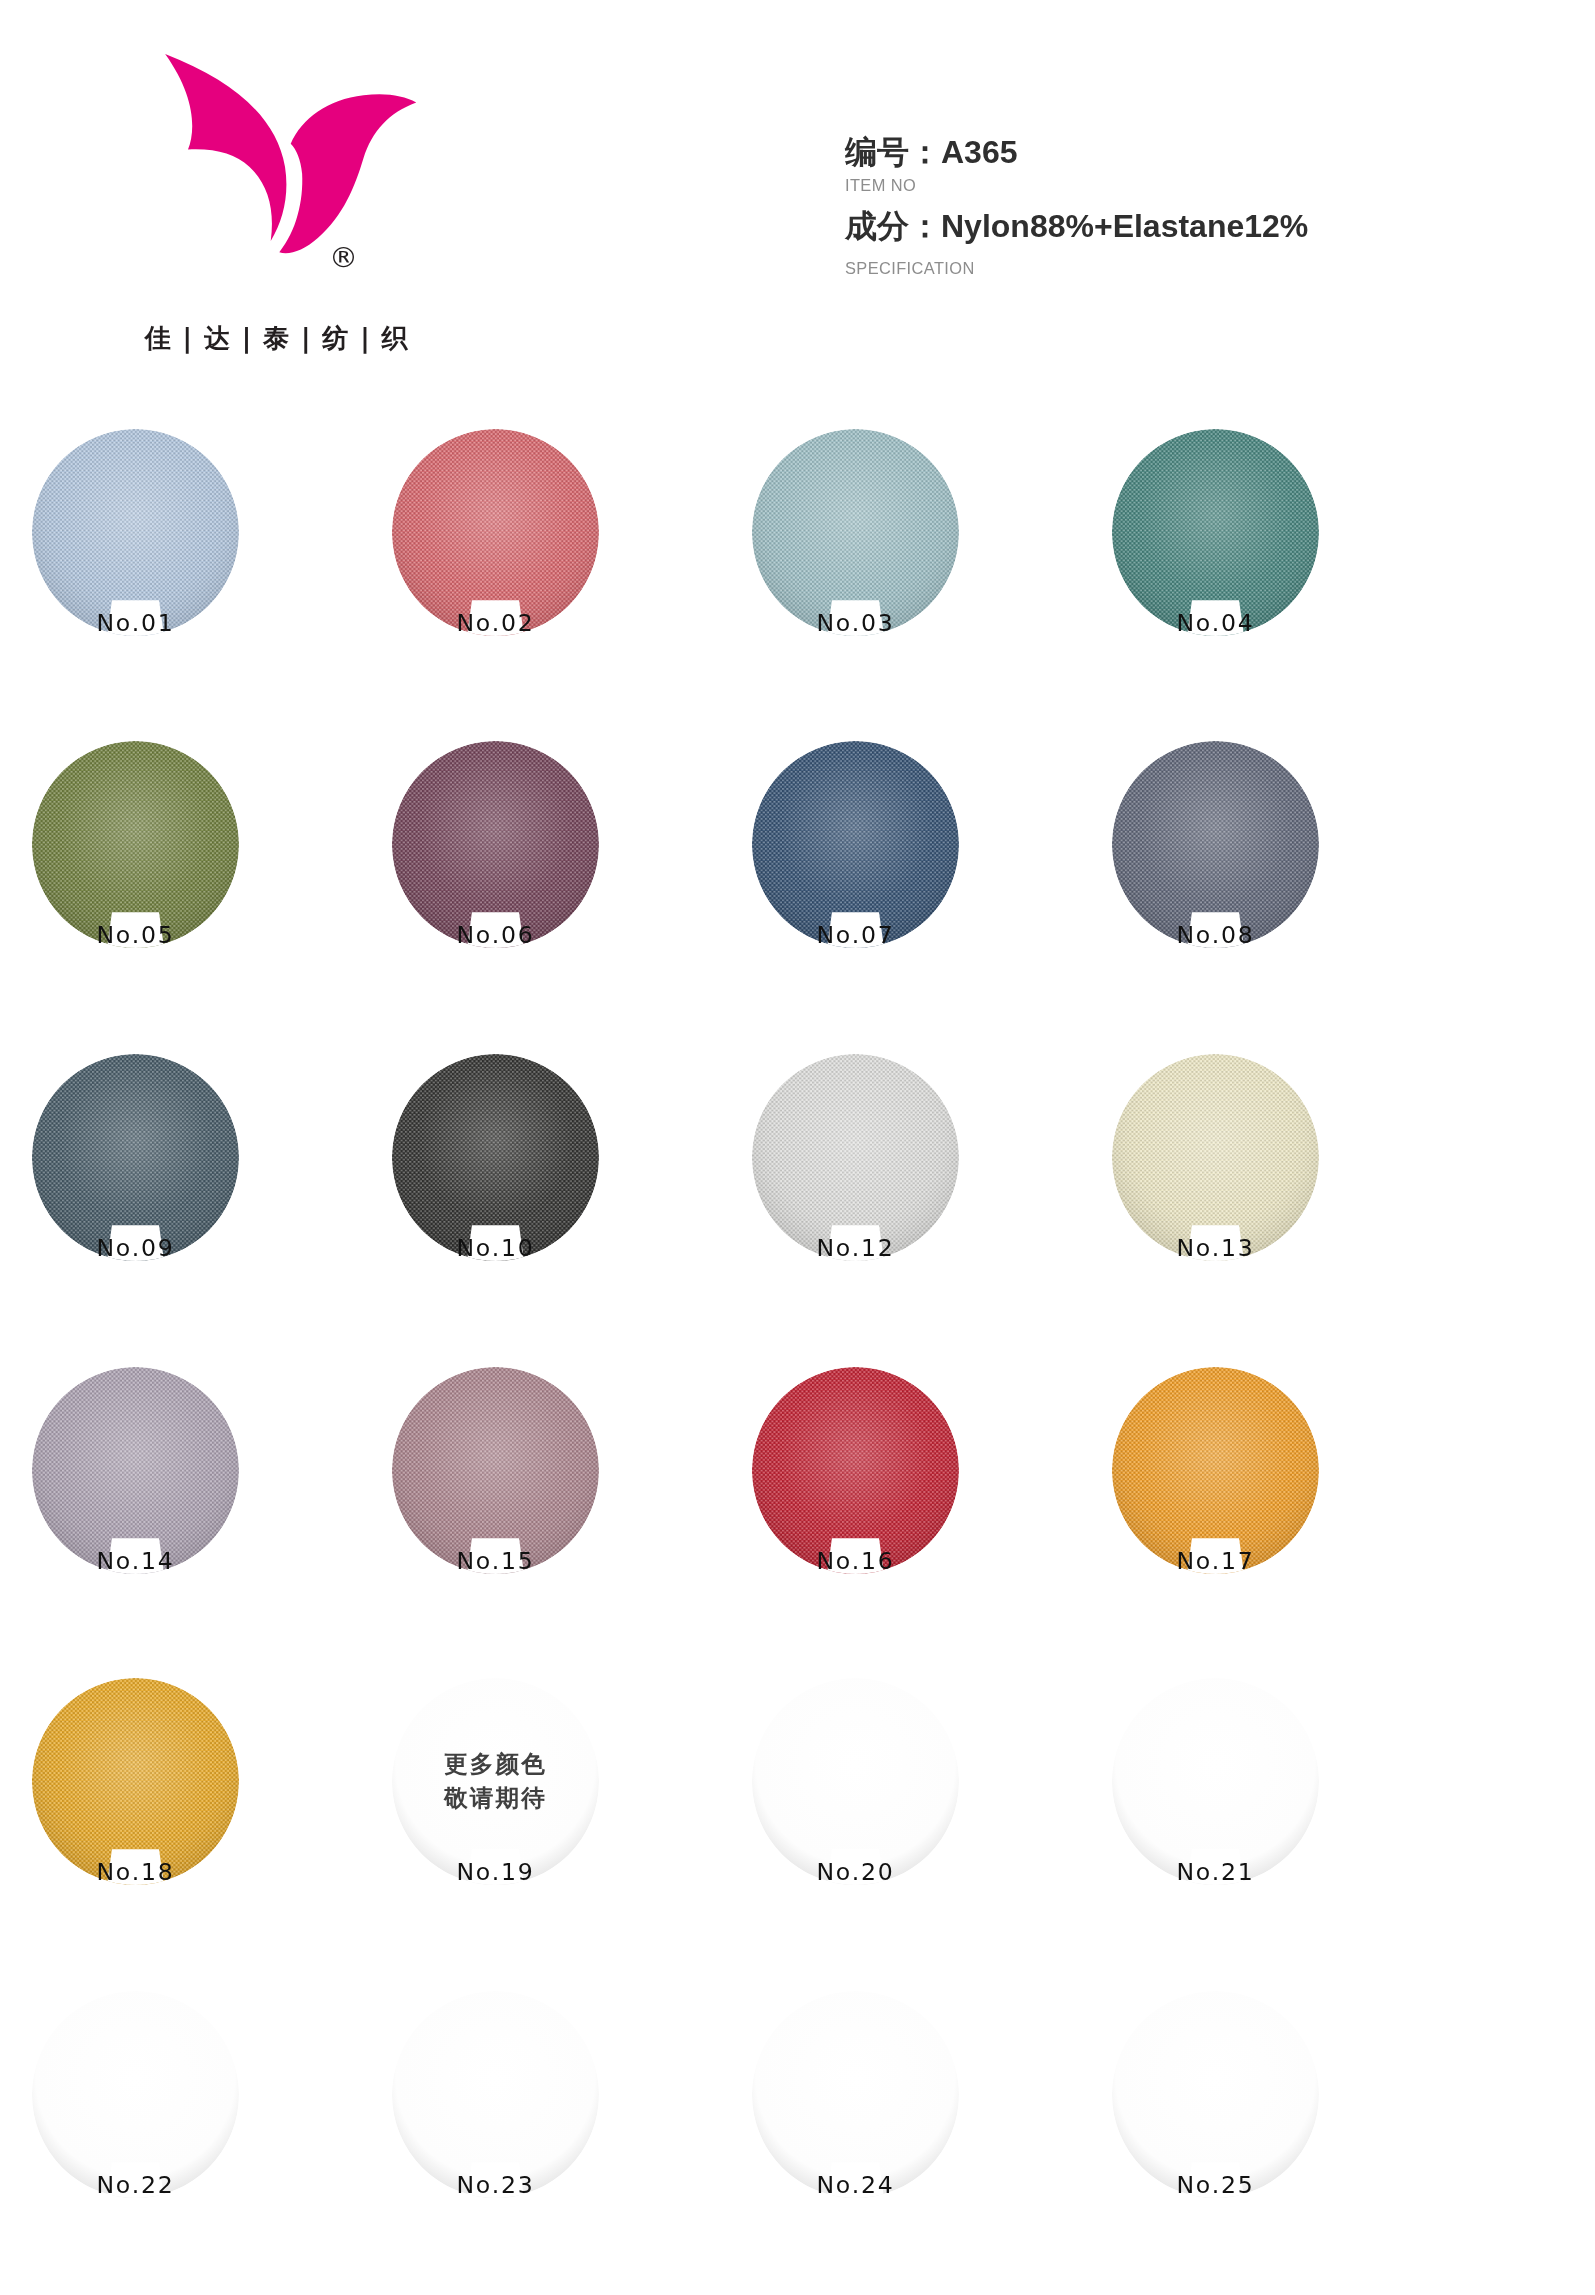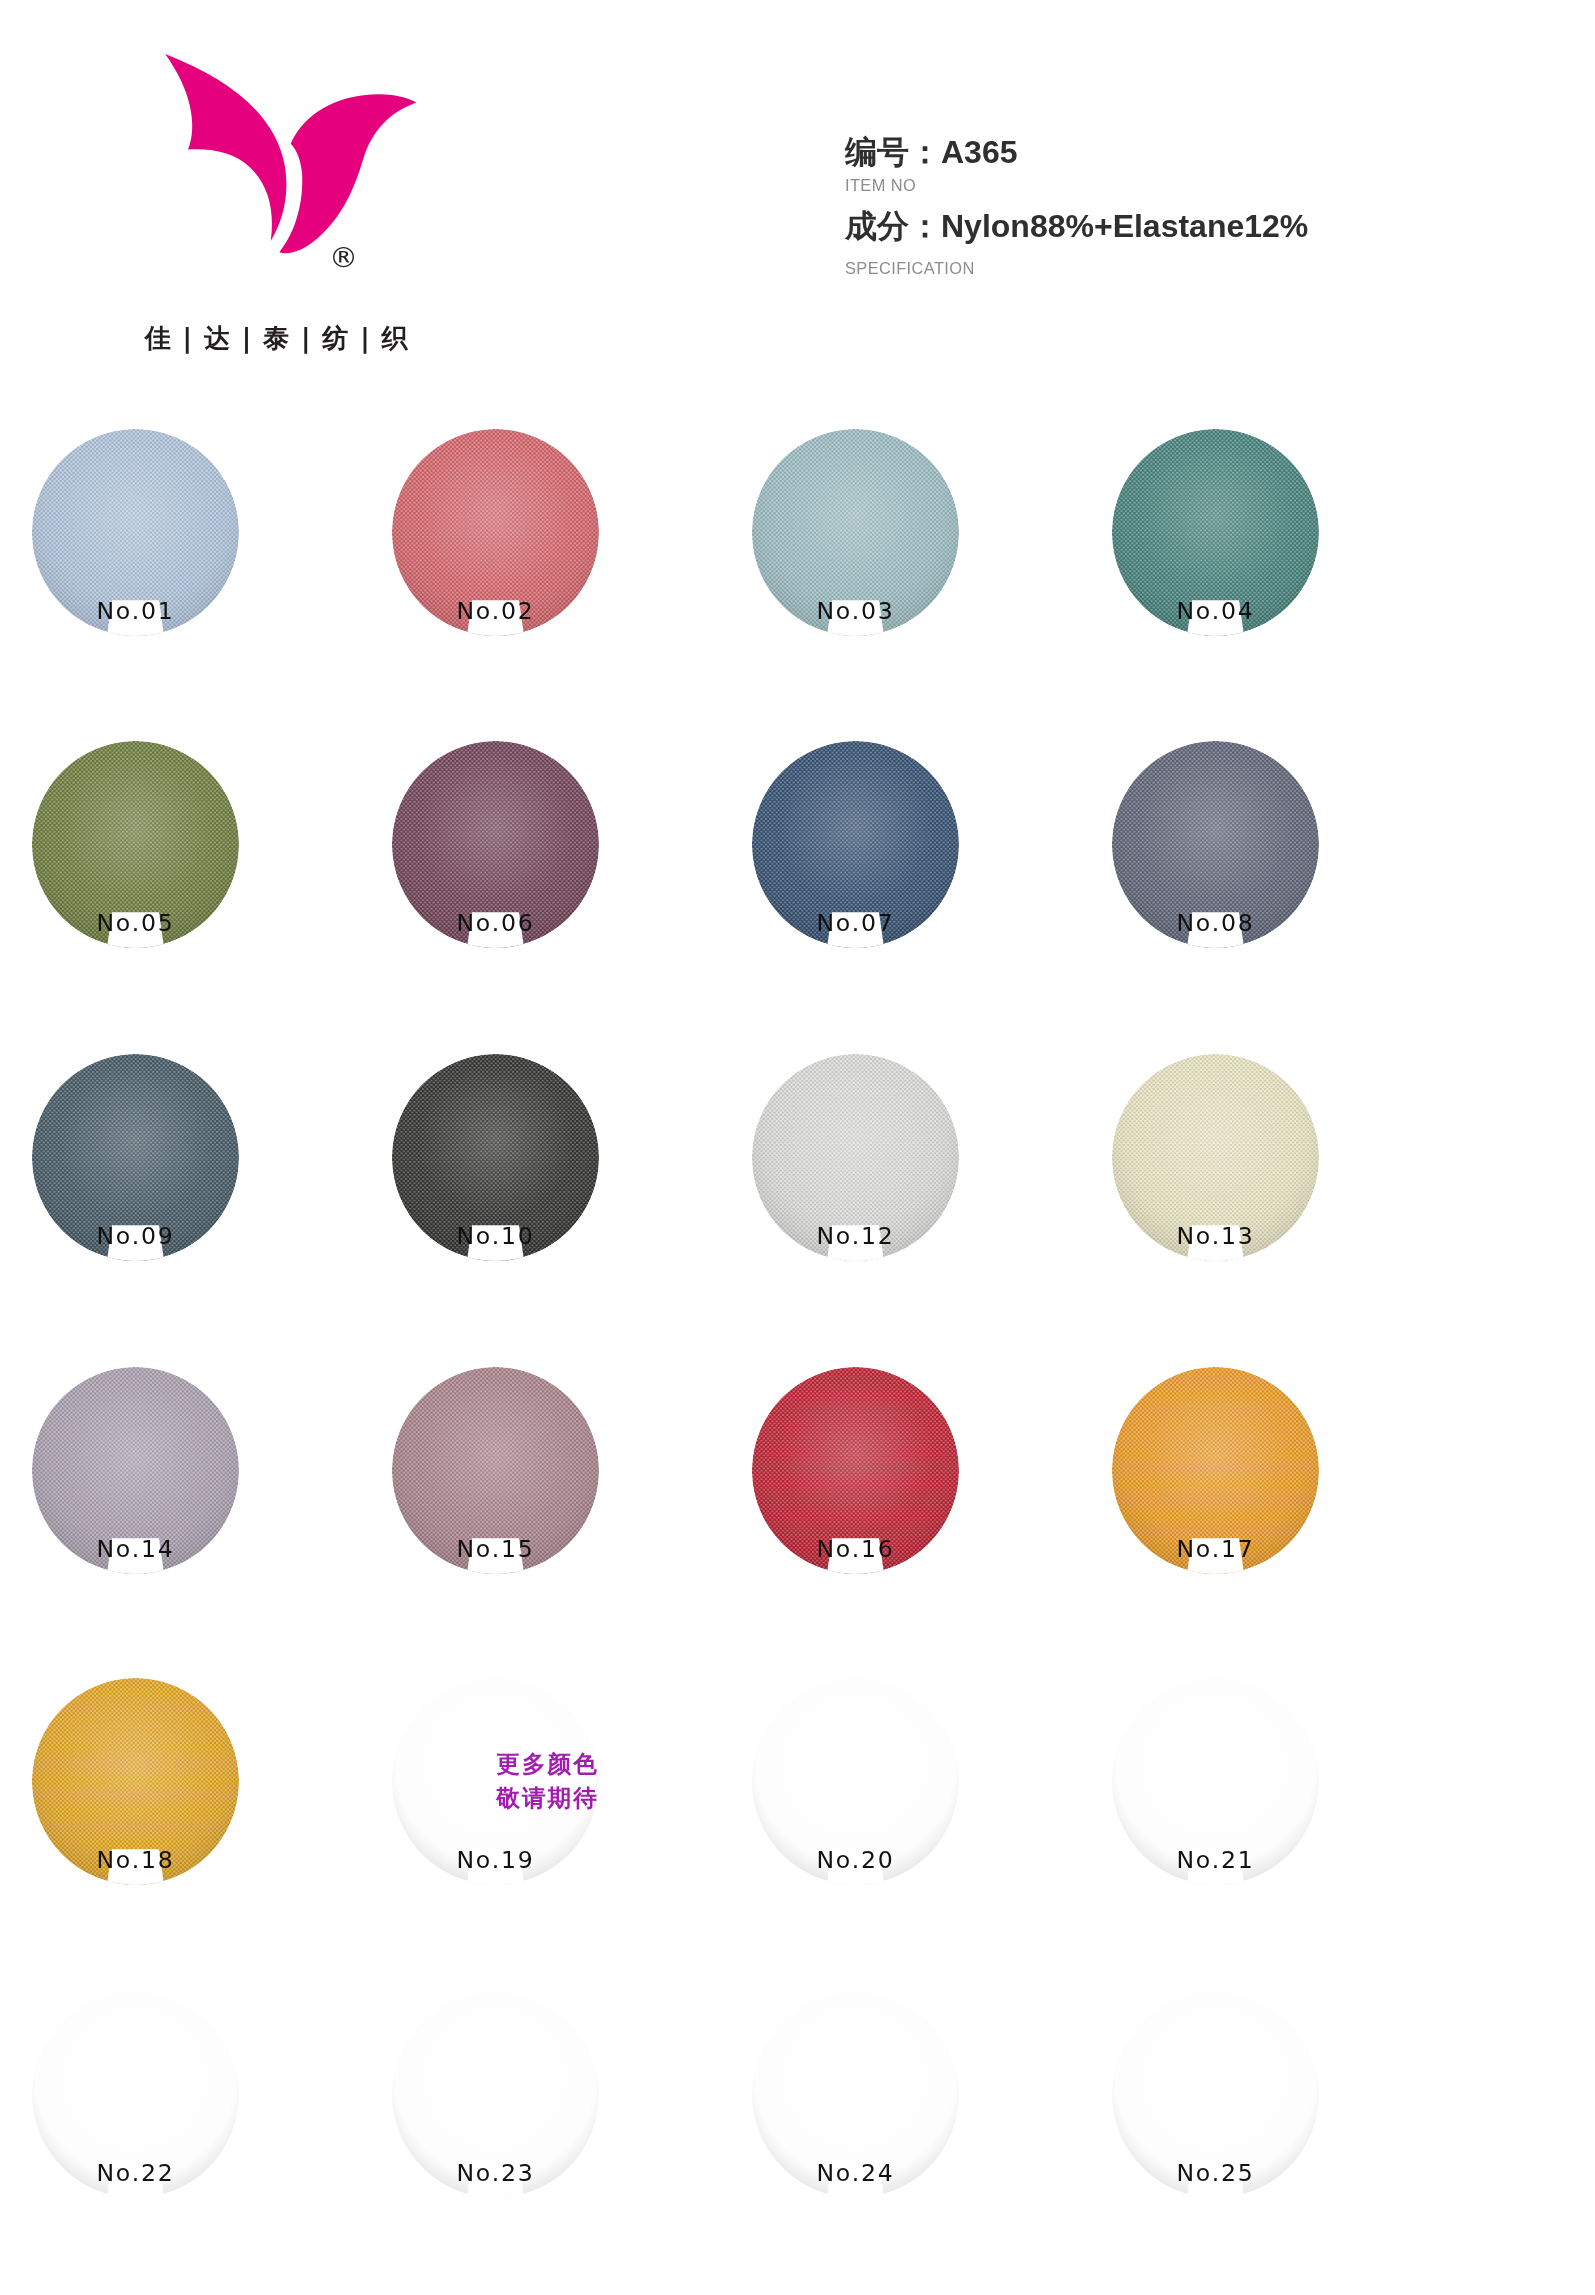--- a/index.html
+++ b/index.html
@@ -123,44 +123,44 @@
     left: 0;
     top: 0;
     width: 207px;
     height: 207px;
   }
   .disc-wrap svg { display: block; width: 207px; height: 207px; }
 
   .sw-label {
     position: absolute;
     left: 0;
-    top: 168px;
+    top: 180px;
     width: 207px;
     text-align: center;
     font-family: "DejaVu Sans", "Liberation Sans", sans-serif;
     font-size: 23.6px;
     font-weight: 500;
     letter-spacing: 1.8px;
     color: #111111;
     line-height: 29px;
     white-space: nowrap;
     z-index: 3;
   }
   .sw-note {
     position: absolute;
     left: 0;
     top: 69px;
     width: 207px;
-    text-align: right;
+    text-align: center;
     font-family: "DejaVu Sans", sans-serif;
     font-weight: bold;
     font-size: 23.6px;
     line-height: 34px;
     letter-spacing: 2.1px;
-    color: #a21caf;
+    color: #404040;
     z-index: 2;
   }
 </style>
 </head>
 <body>
 
 <div class="header">
 
   <div class="brand-block">
 

